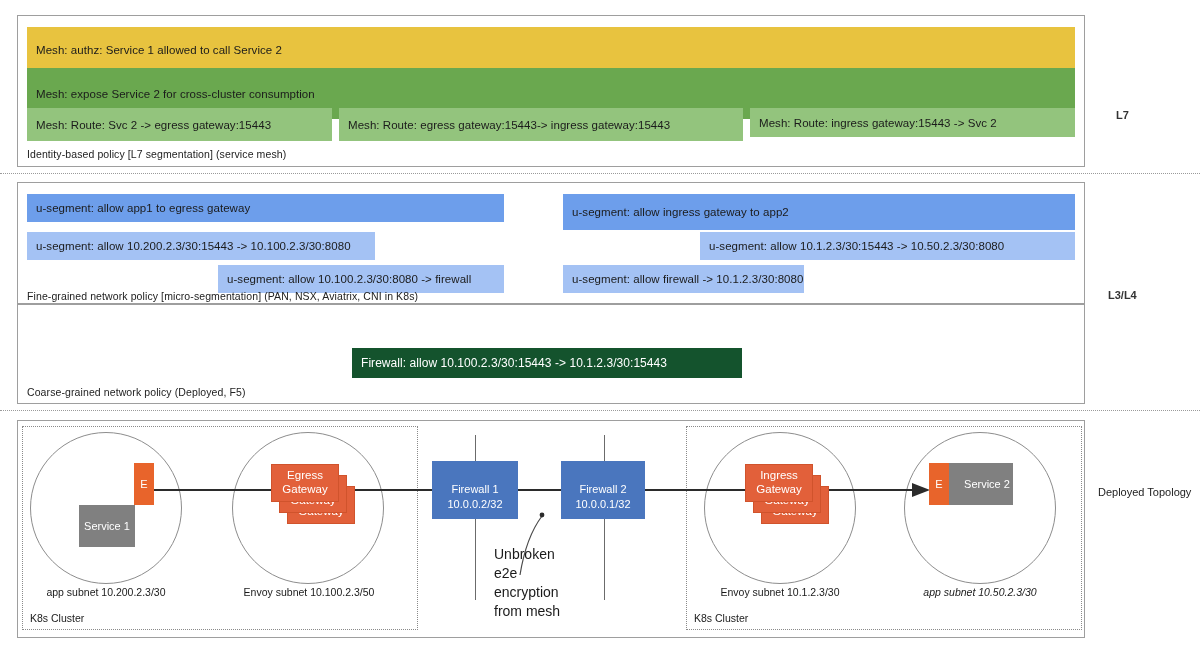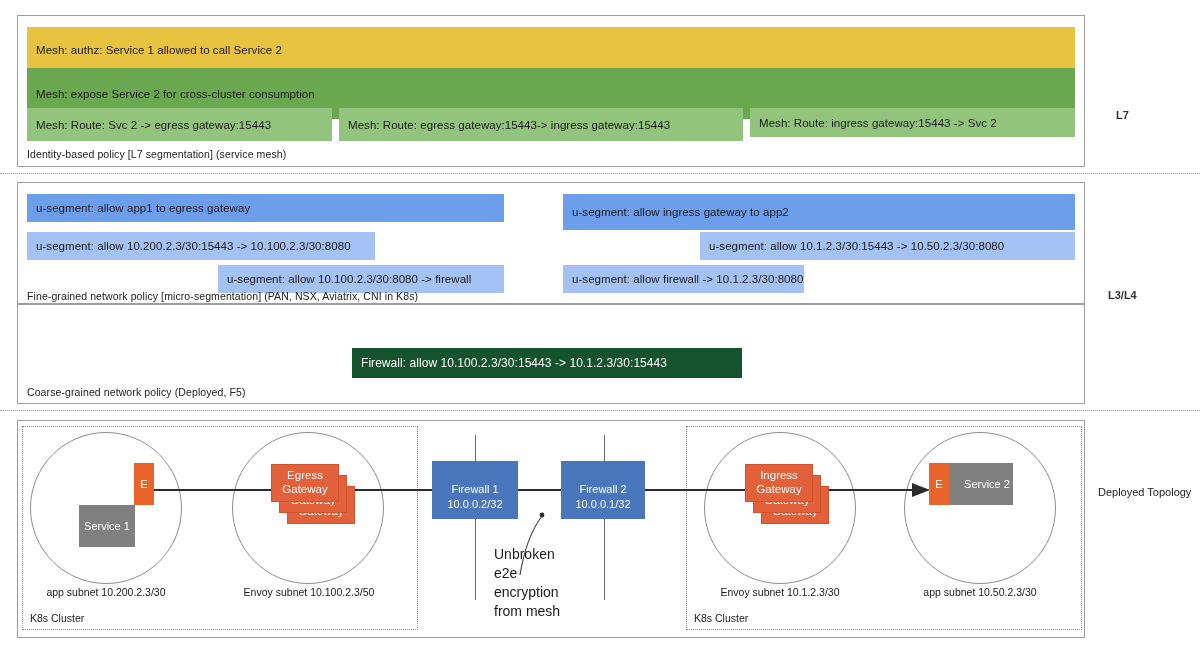--- a/index.html
+++ b/index.html
@@ -240,21 +240,21 @@
   <div class="abs subnet-circle" style="left:232px; top:432px; width:152px; height:152px;"></div>
   <div class="abs subnet-name" style="left:218px; top:586px; width:182px;">Envoy subnet 10.100.2.3/50</div>
 
   <div class="abs cluster" style="left:686px; top:426px; width:396px; height:204px;"></div>
   <div class="abs cluster-name" style="left:694px; top:612px;">K8s Cluster</div>
 
   <div class="abs subnet-circle" style="left:704px; top:432px; width:152px; height:152px;"></div>
   <div class="abs subnet-name" style="left:690px; top:586px; width:180px;">Envoy subnet 10.1.2.3/30</div>
 
   <div class="abs subnet-circle" style="left:904px; top:432px; width:152px; height:152px;"></div>
-  <div class="abs subnet-name" style="left:894px; top:586px; width:172px;">app subnet 10.50.2.3/30</div>
+  <div class="abs subnet-name" style="left:894px; top:586px; width:172px;font-style:italic;">app subnet 10.50.2.3/30</div>
 
   <svg class="abs" style="left:0px; top:420px; width:1200px; height:218px;" viewBox="0 0 1200 218" xmlns="http://www.w3.org/2000/svg">
 
     <line x1="152" y1="70" x2="300" y2="70" stroke="#2b2b2b" stroke-width="2.2"></line>
 
     <line x1="300" y1="70" x2="470" y2="70" stroke="#2b2b2b" stroke-width="2.2"></line>
 
     <line x1="470" y1="70" x2="620" y2="70" stroke="#2b2b2b" stroke-width="2.2"></line>
 
     <line x1="620" y1="70" x2="790" y2="70" stroke="#2b2b2b" stroke-width="2.2"></line>

